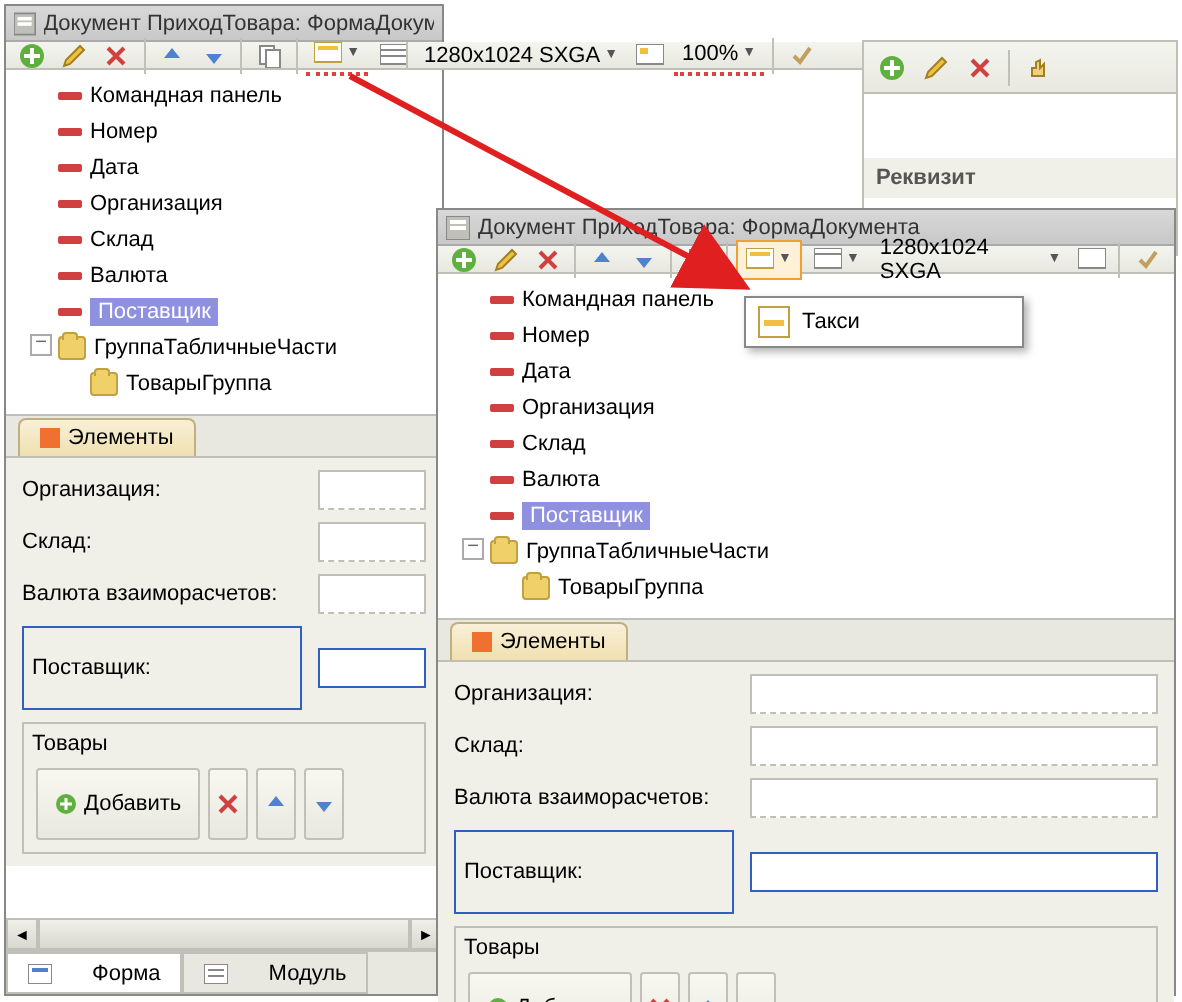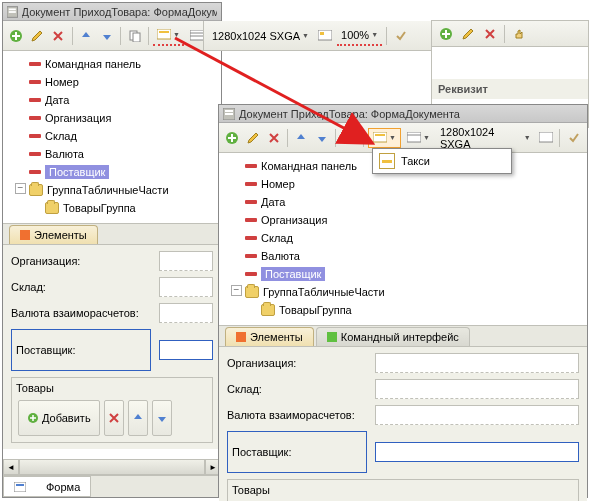--- a/index.html
+++ b/index.html
@@ -6,21 +6,21 @@
 body { background: #fff; width: 591px; height: 501px; position: relative; overflow: hidden; }
 
 .window { position: absolute; background: #fff; border: 1px solid #888; }
 .win1 { left: 2px; top: 2px; width: 220px; height: 496px; }
 .win2 { left: 218px; top: 104px; width: 370px; height: 394px; }
 
 .titlebar { background: linear-gradient(#d8d8d8, #c8c8c8); height: 18px; display: flex; align-items: center; padding: 0 4px; gap: 4px; border-bottom: 1px solid #aaa; }
 .titlebar .ico { width: 12px; height: 12px; }
 .titlebar span { color: #333; white-space: nowrap; overflow: hidden; }
 
-.toolbar { height: 30px; background: linear-gradient(#f5f5f0, #e8e8e0); border-bottom: 1px solid #c0c0b8; display: flex; align-items: center; padding: 0 4px; gap: 2px; }
+.toolbar { height: 14px; background: linear-gradient(#f5f5f0, #e8e8e0); border-bottom: 1px solid #c0c0b8; display: flex; align-items: center; padding: 0 4px; gap: 2px; }
 .tbtn { width: 20px; height: 20px; display: flex; align-items: center; justify-content: center; border-radius: 2px; }
 .sep { width: 1px; height: 18px; background: #c0c0b8; margin: 0 2px; }
 .dd { display: flex; align-items: center; gap: 2px; padding: 0 4px; height: 20px; }
 .dd .arr { font-size: 7px; color: #555; }
 
 svg { display: block; }
 
 .tree { padding: 4px 2px; background: #fff; }
 .tnode { display: flex; align-items: center; height: 18px; padding-left: 24px; gap: 4px; }
 .tnode.lvl2 { padding-left: 40px; }
@@ -260,20 +260,28 @@
   </div>
 
   <div class="bottom-tabs">
     <div class="btab">
         <svg width="12" height="10">
           <rect width="12" height="10" fill="#fff" stroke="#888"></rect>
           <rect x="2" y="2" width="8" height="2" fill="#5080d0"></rect>
         </svg>
         <span>Форма</span>
       </div>
+    <div class="btab inactive">
+        <svg width="12" height="10">
+          <rect width="12" height="10" fill="#fff" stroke="#888"></rect>
+          <line x1="2" y1="3" x2="10" y2="3" stroke="#888"></line>
+          <line x1="2" y1="6" x2="10" y2="6" stroke="#888"></line>
+        </svg>
+        <span>Модуль</span>
+      </div>
   </div>
 </div>
 
 <div class="side-panel" style="top:20px;right:2px;width:158px;border:1px solid #c0c0b8">
   <div class="side-toolbar">
     <div class="tbtn">
         <svg width="14" height="14">
           <circle cx="7" cy="7" r="6" fill="#60b040"></circle>
           <path d="M7 3v8M3 7h8" stroke="#fff" stroke-width="2"></path>
         </svg>
@@ -418,24 +426,20 @@
         <div class="folder open"></div>
         <span>ТоварыГруппа</span>
       </div>
   </div>
 
   <div class="tabbar">
     <div class="tab">
         <div class="sq sq-orange"></div>
         <span>Элементы</span>
       </div>
-    <div class="tab inactive">
-        <div class="sq sq-green"></div>
-        <span>Командный интерфейс</span>
-      </div>
   </div>
 
   <div class="form-area">
     <div class="fld">
         <label>Организация:</label>
         <div class="inp"></div>
       </div>
     <div class="fld">
         <label>Склад:</label>
         <div class="inp"></div>

